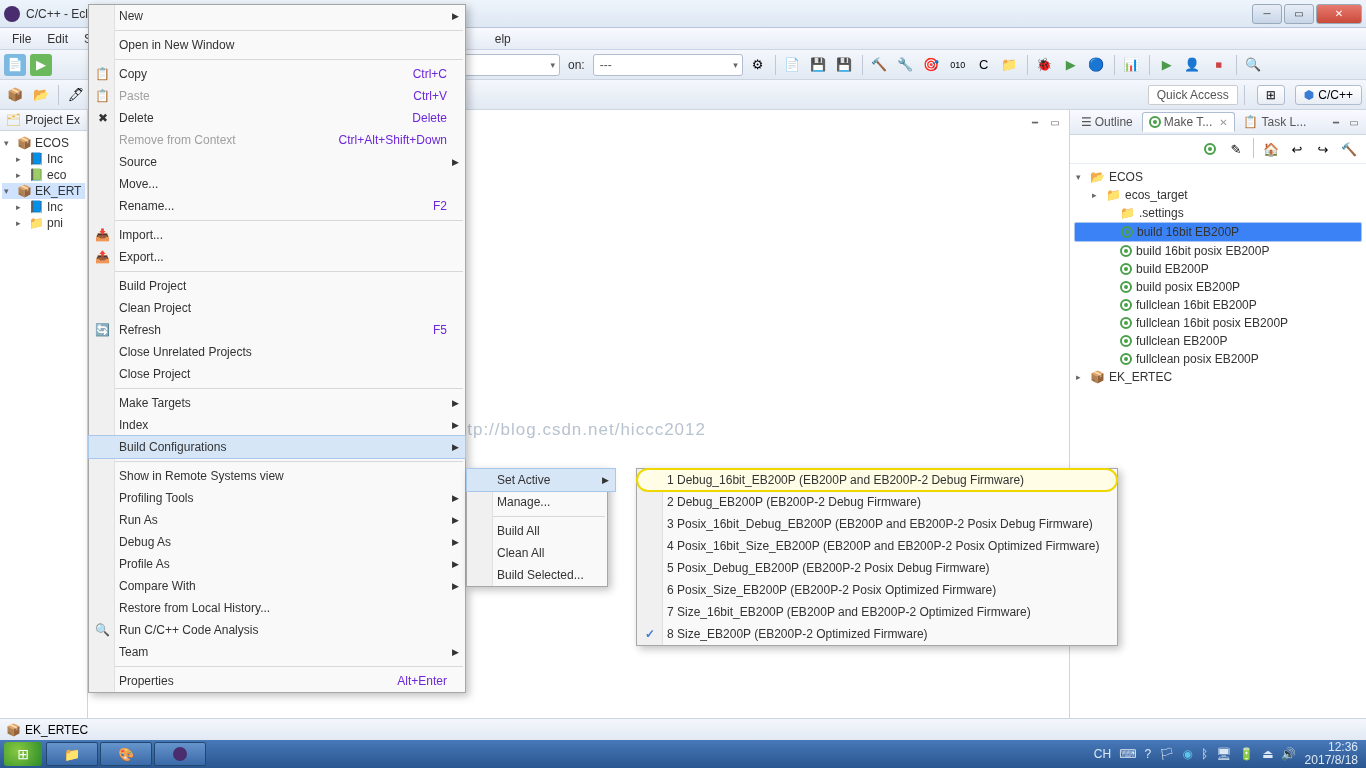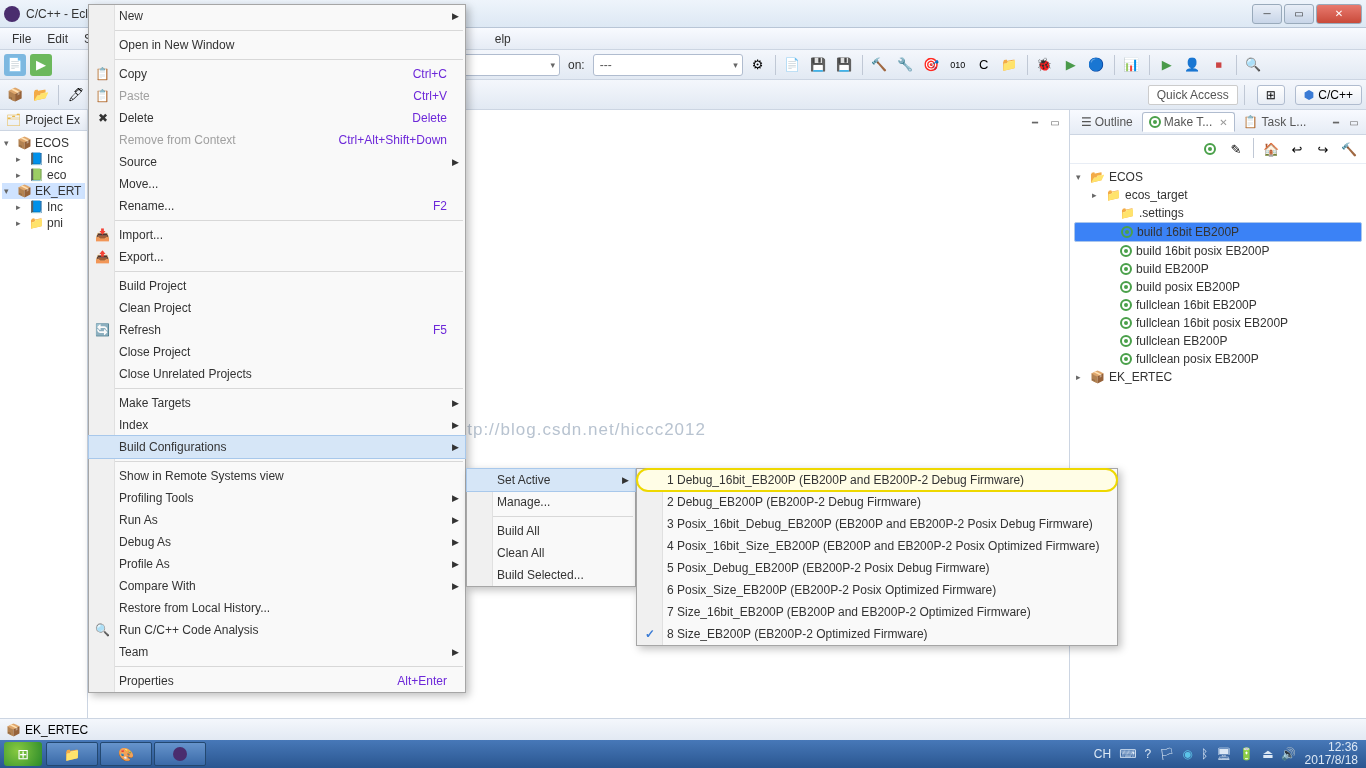--- a/index.html
+++ b/index.html
@@ -391,24 +391,24 @@
     </div>
     <div class="ctx-item">
       <span>Clean Project</span>
     </div>
     <div class="ctx-item">
       <span class="icon-slot">🔄</span>
       <span>Refresh</span>
       <span class="shortcut">F5</span>
     </div>
     <div class="ctx-item">
+      <span>Close Unrelated Projects</span>
+    </div>
+    <div class="ctx-item">
       <span>Close Project</span>
-    </div>
-    <div class="ctx-item">
-      <span>Close Unrelated Projects</span>
     </div>
     <div class="ctx-sep"></div>
     <div class="ctx-item">
       <span>Make Targets</span>
       <span class="arrow">▶</span>
     </div>
     <div class="ctx-item">
       <span>Index</span>
       <span class="arrow">▶</span>
     </div>
@@ -451,21 +451,21 @@
       <span>Team</span>
       <span class="arrow">▶</span>
     </div>
     <div class="ctx-sep"></div>
     <div class="ctx-item">
       <span>Properties</span>
       <span class="shortcut">Alt+Enter</span>
     </div>
   </div>
 
-<div class="ctx-menu submenu" id="ctx-sub1" style="left:466px;top:468px;width:170px">
+<div class="ctx-menu submenu" id="ctx-sub1" style="left:466px;top:468px;width:142px">
   <div class="ctx-icon-strip"></div>
 <div class="ctx-item hover">
       <span>Set Active</span>
       <span class="arrow">▶</span>
     </div>
     <div class="ctx-item">
       <span>Manage...</span>
     </div>
     <div class="ctx-sep"></div>
     <div class="ctx-item">

